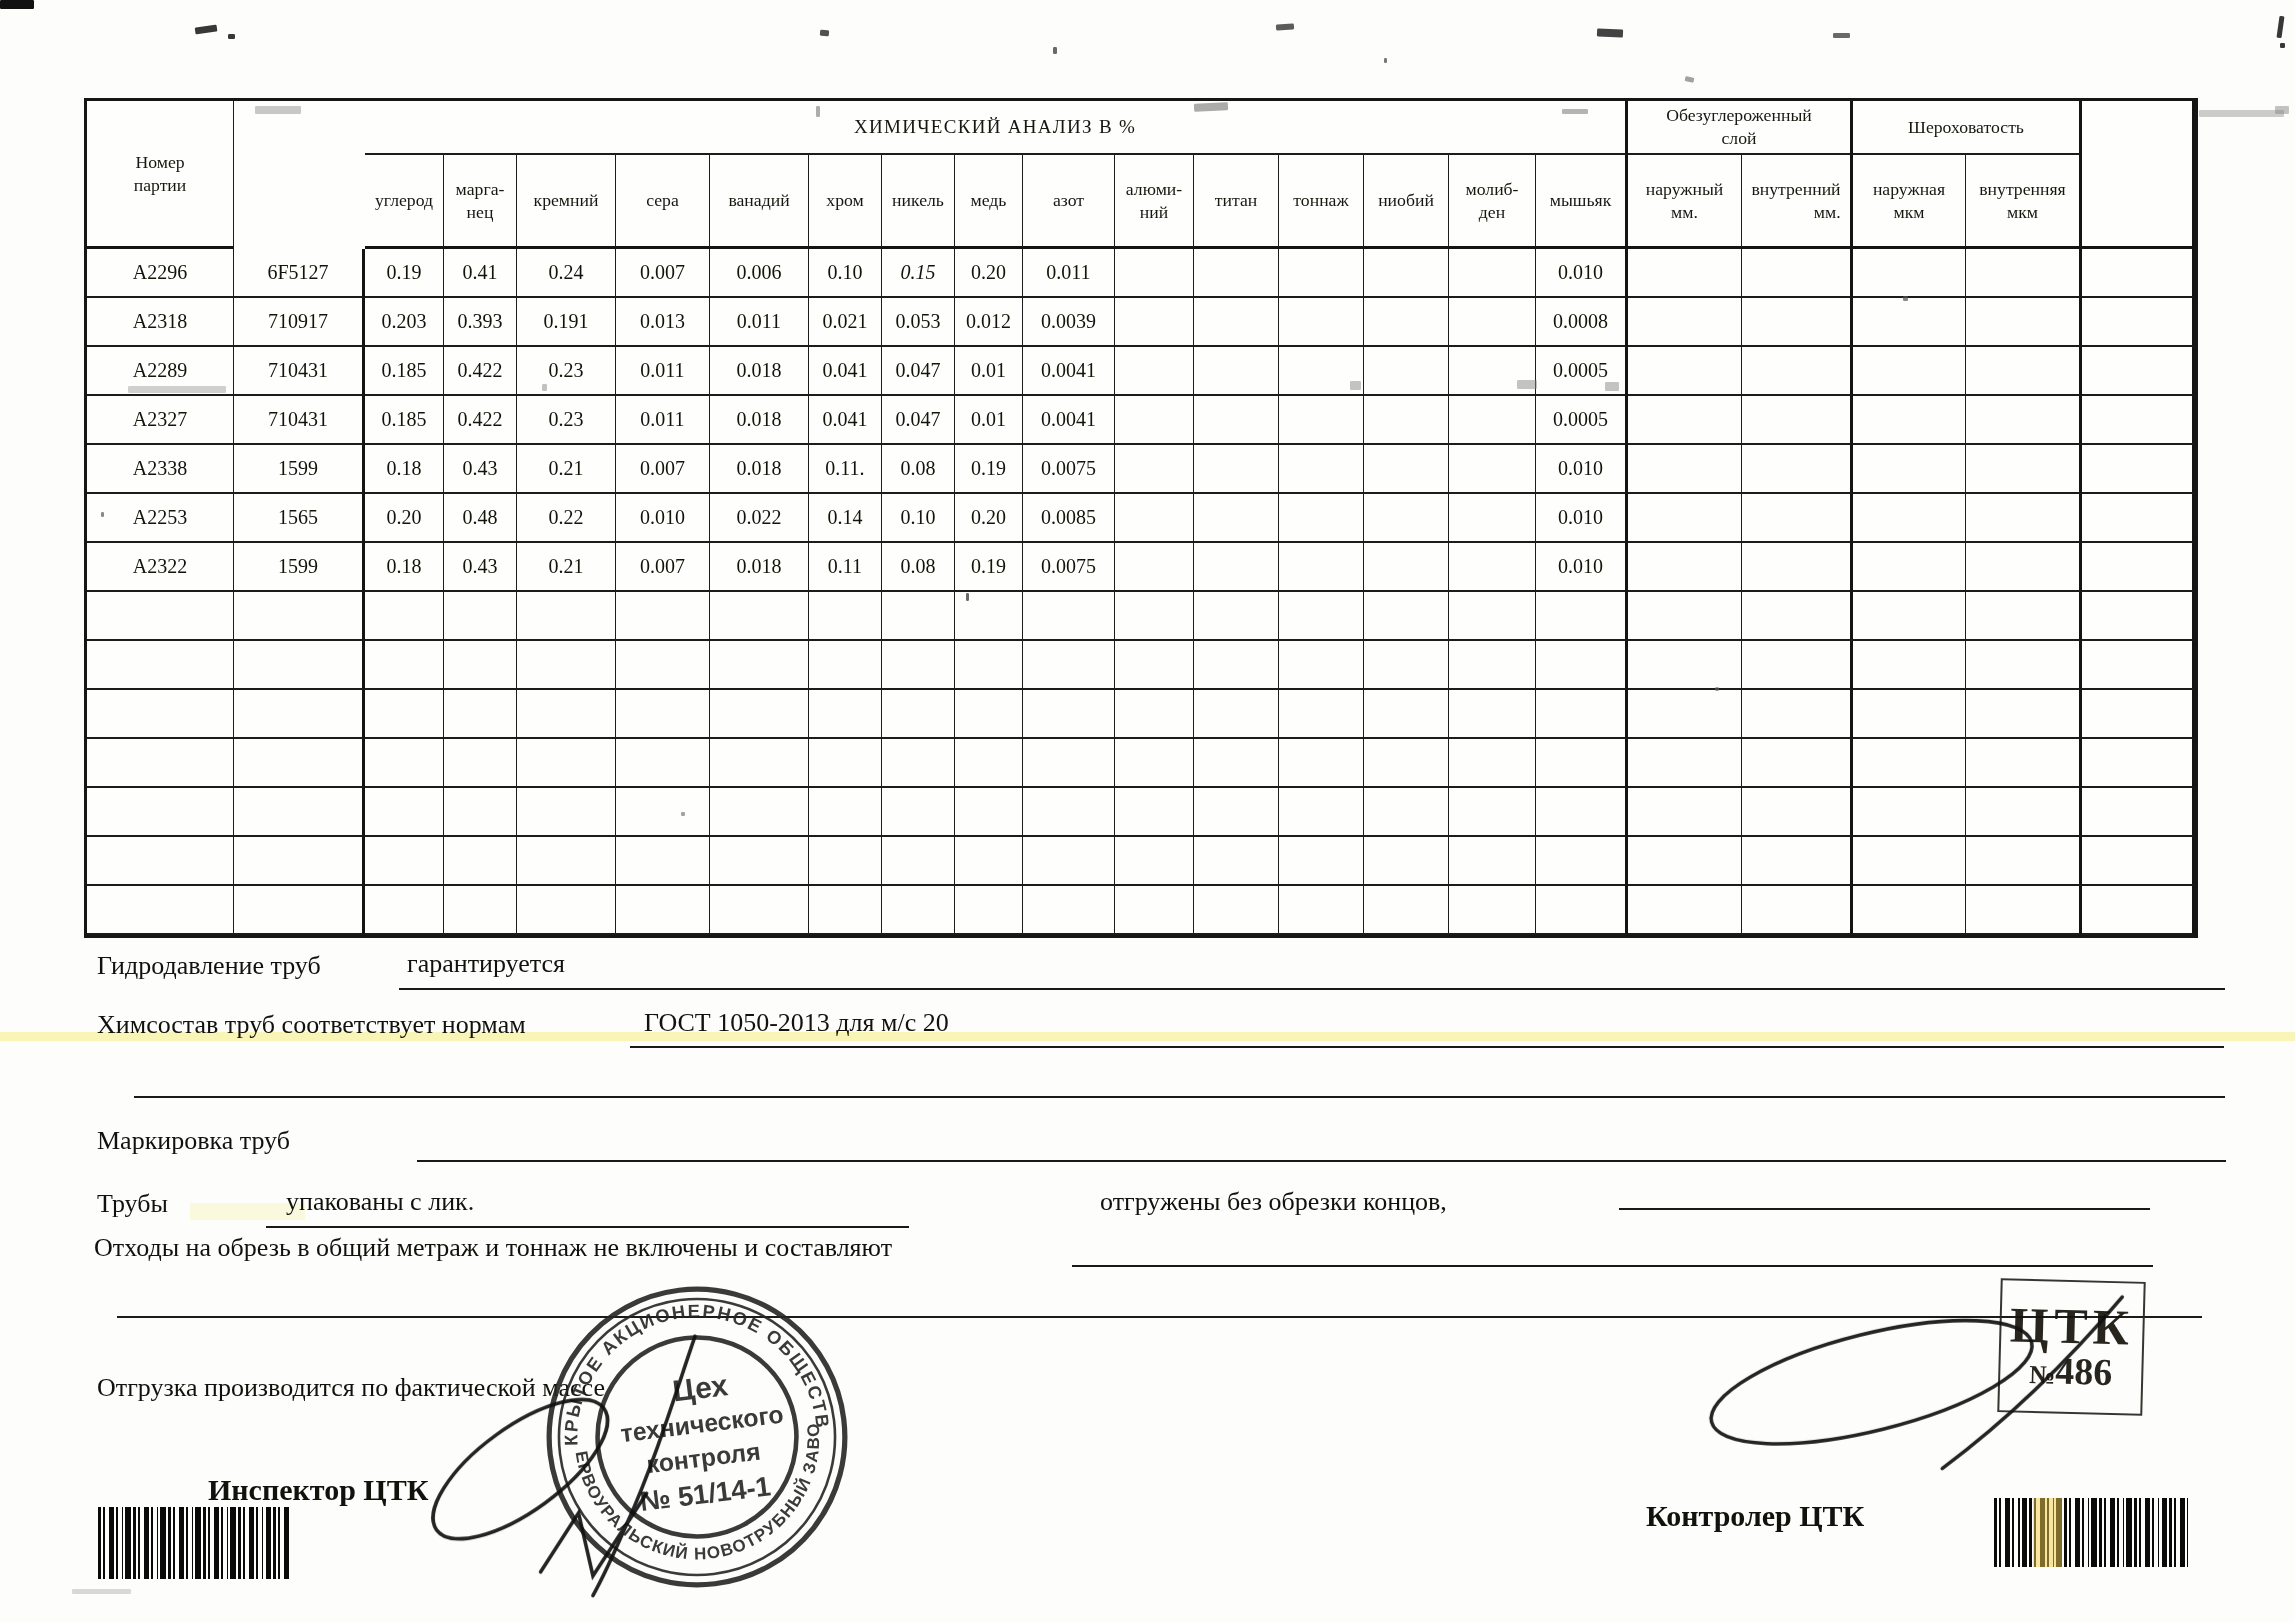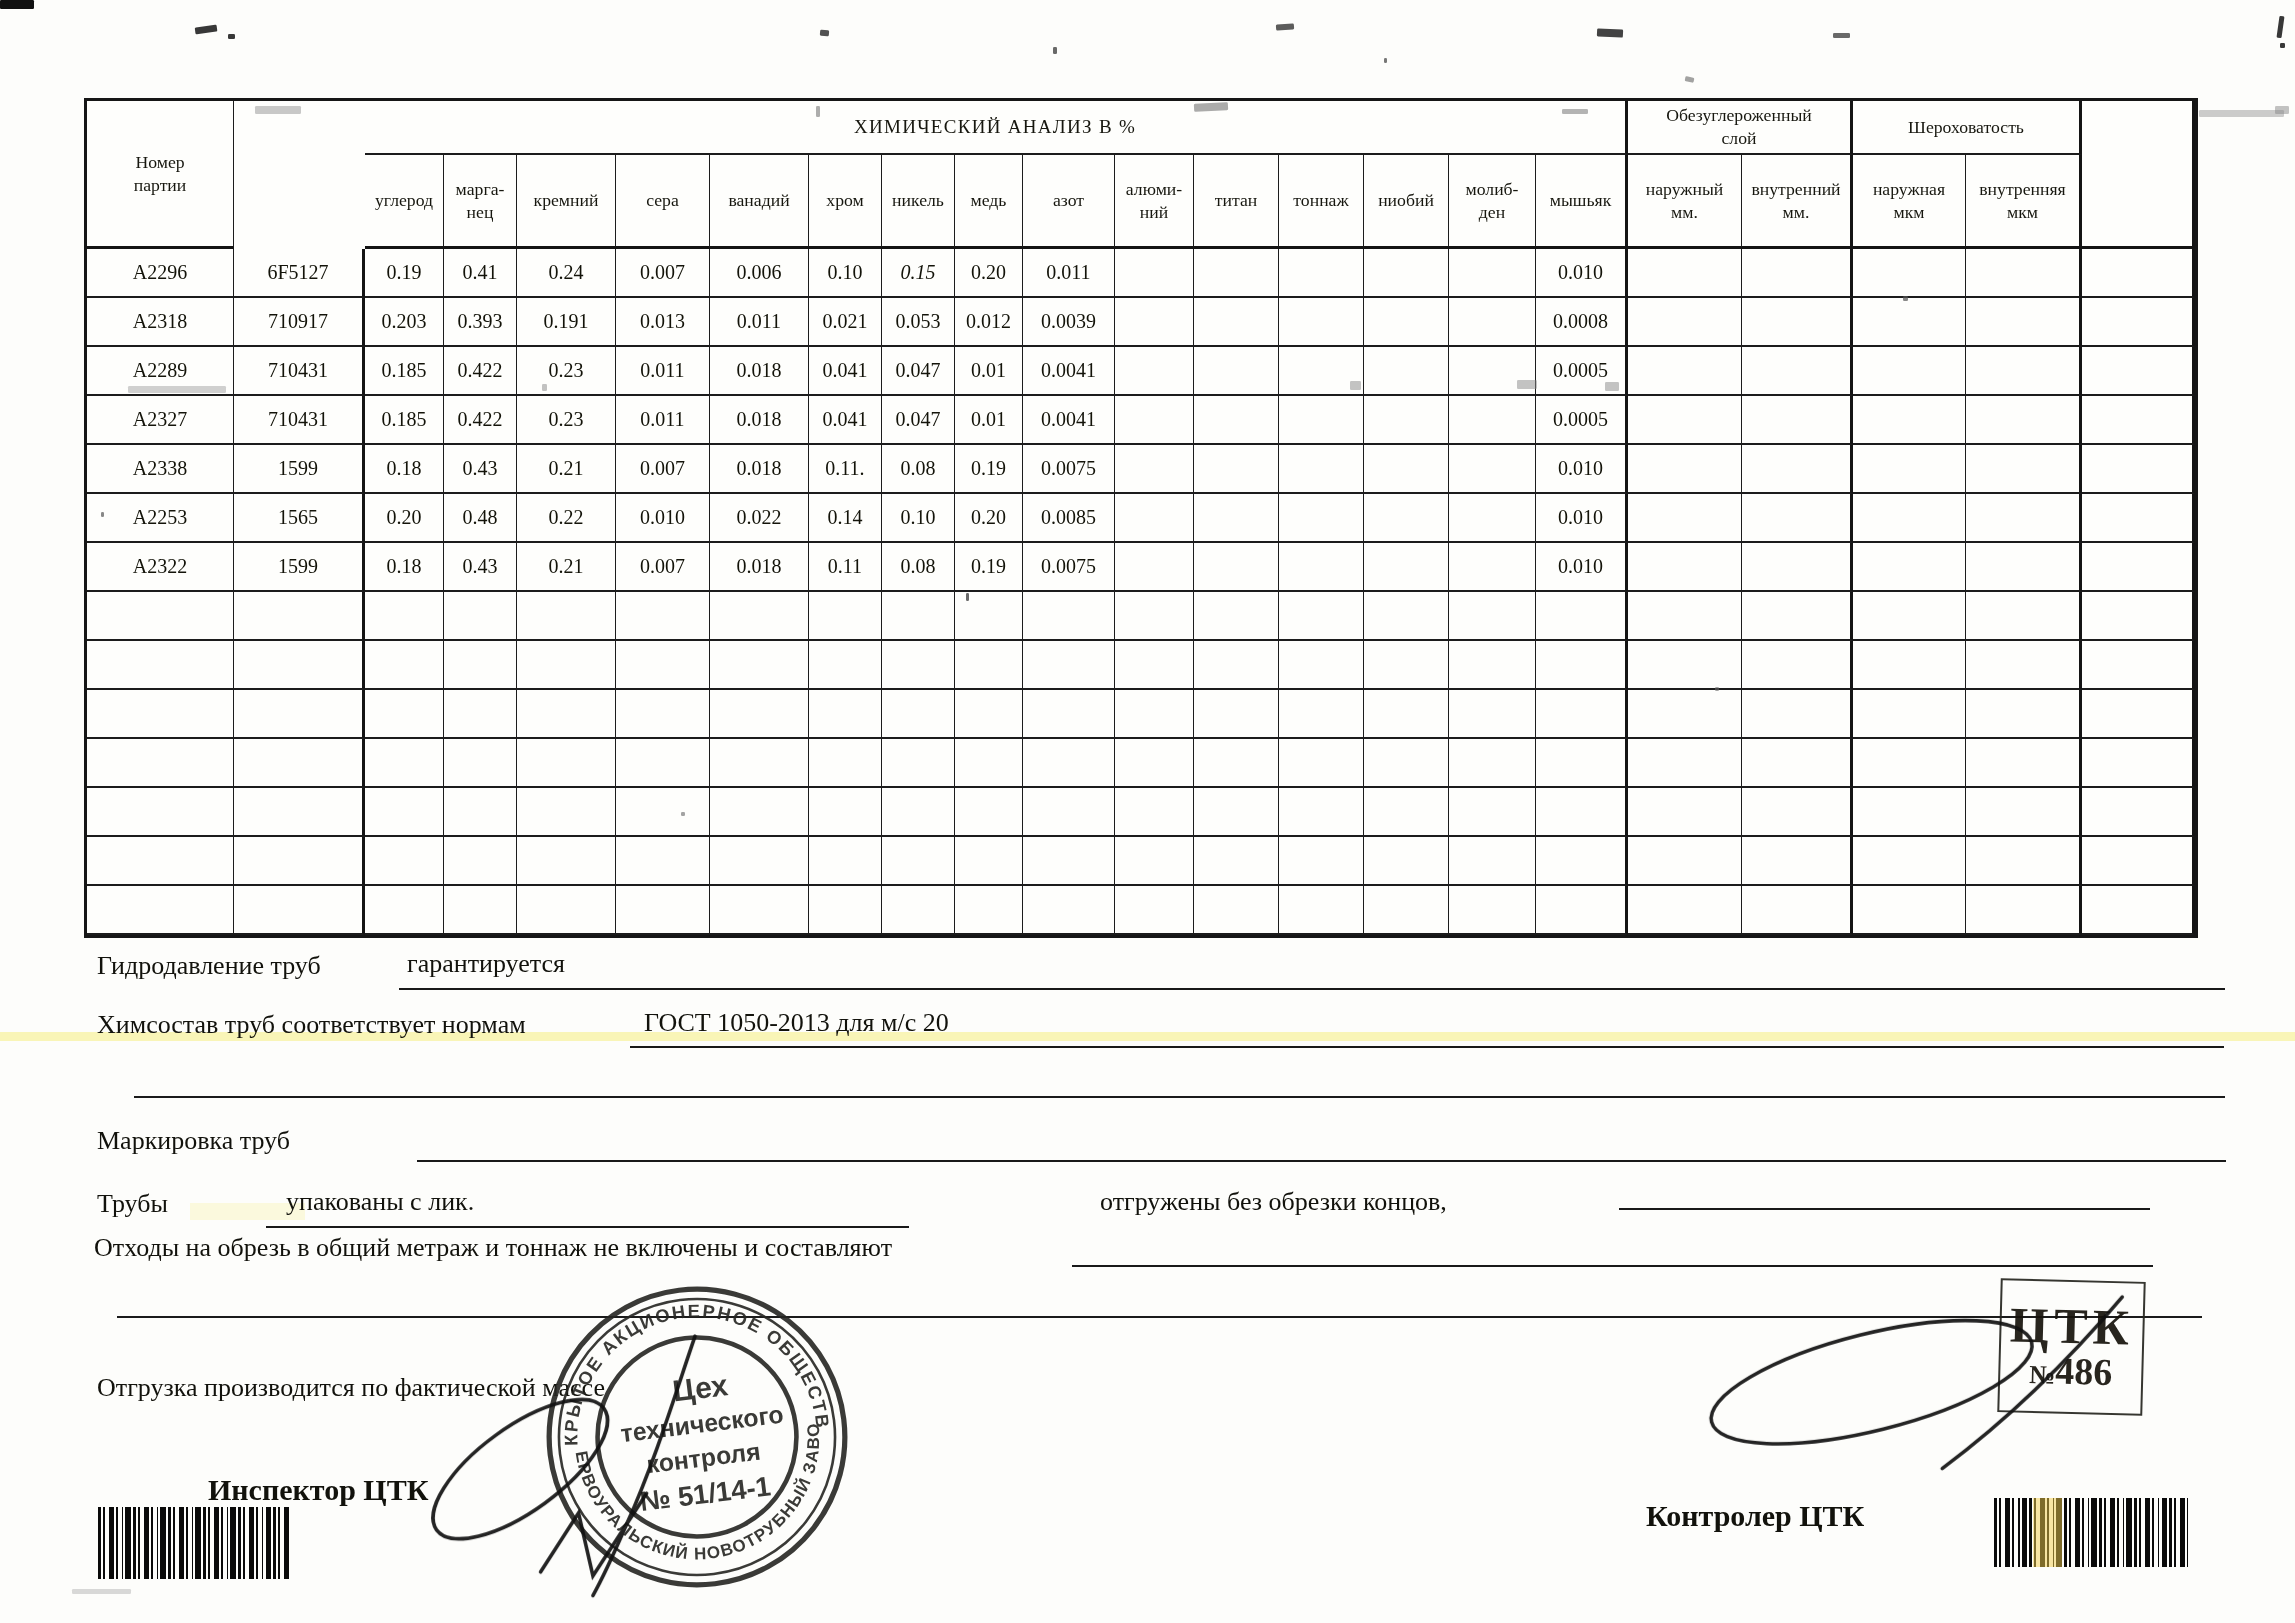--- a/index.html
+++ b/index.html
@@ -95,21 +95,21 @@
       <div class="cell hcell hdr2" style="grid-area: 2 / 12;">алюми-
 ний</div>
       <div class="cell hcell hdr2" style="grid-area: 2 / 13;">титан</div>
       <div class="cell hcell hdr2" style="grid-area: 2 / 14;">тоннаж</div>
       <div class="cell hcell hdr2" style="grid-area: 2 / 15;">ниобий</div>
       <div class="cell hcell hdr2" style="grid-area: 2 / 16;">молиб-
 ден</div>
       <div class="cell hcell hdr2 thick-r" style="grid-area: 2 / 17;">мышьяк</div>
       <div class="cell hcell hdr2" style="grid-area: 2 / 18;">наружный
 мм.</div>
-      <div class="cell hcell hdr2 thick-r" style="grid-area: 2 / 19;">внутренний
+      <div class="cell hcell hdr2 thick-r" style="grid-area: 2 / 19; text-align: right;">внутренний
 мм.</div>
       <div class="cell hcell hdr2" style="grid-area: 2 / 20;">наружная
 мкм</div>
       <div class="cell hcell hdr2 thick-r" style="grid-area: 2 / 21;">внутренняя
 мкм</div>
       <div class="cell dcell" style="grid-area: 3 / 1;">А2296</div>
       <div class="cell dcell thick-r" style="grid-area: 3 / 2;">6F5127</div>
       <div class="cell dcell" style="grid-area: 3 / 3;">0.19</div>
       <div class="cell dcell" style="grid-area: 3 / 4;">0.41</div>
       <div class="cell dcell" style="grid-area: 3 / 5;">0.24</div>

